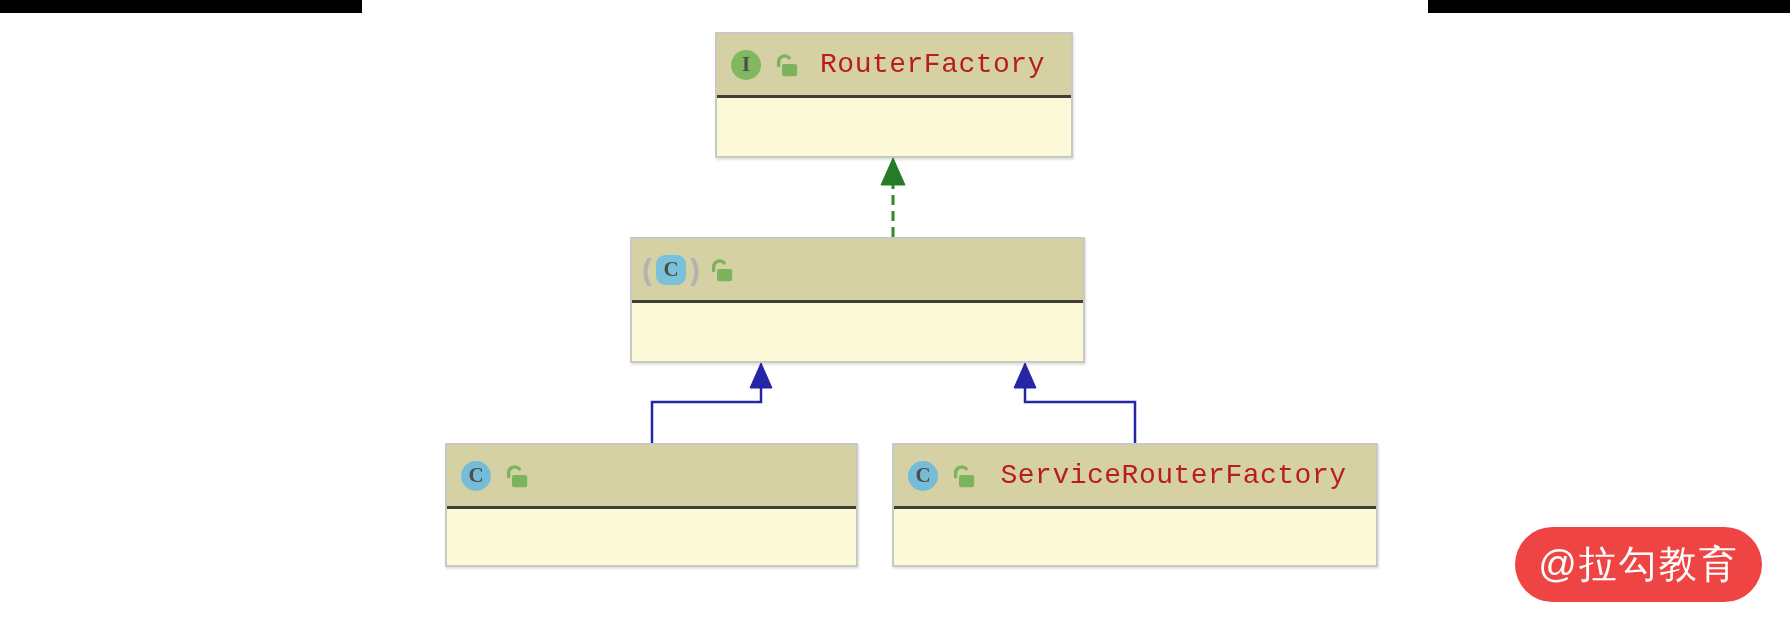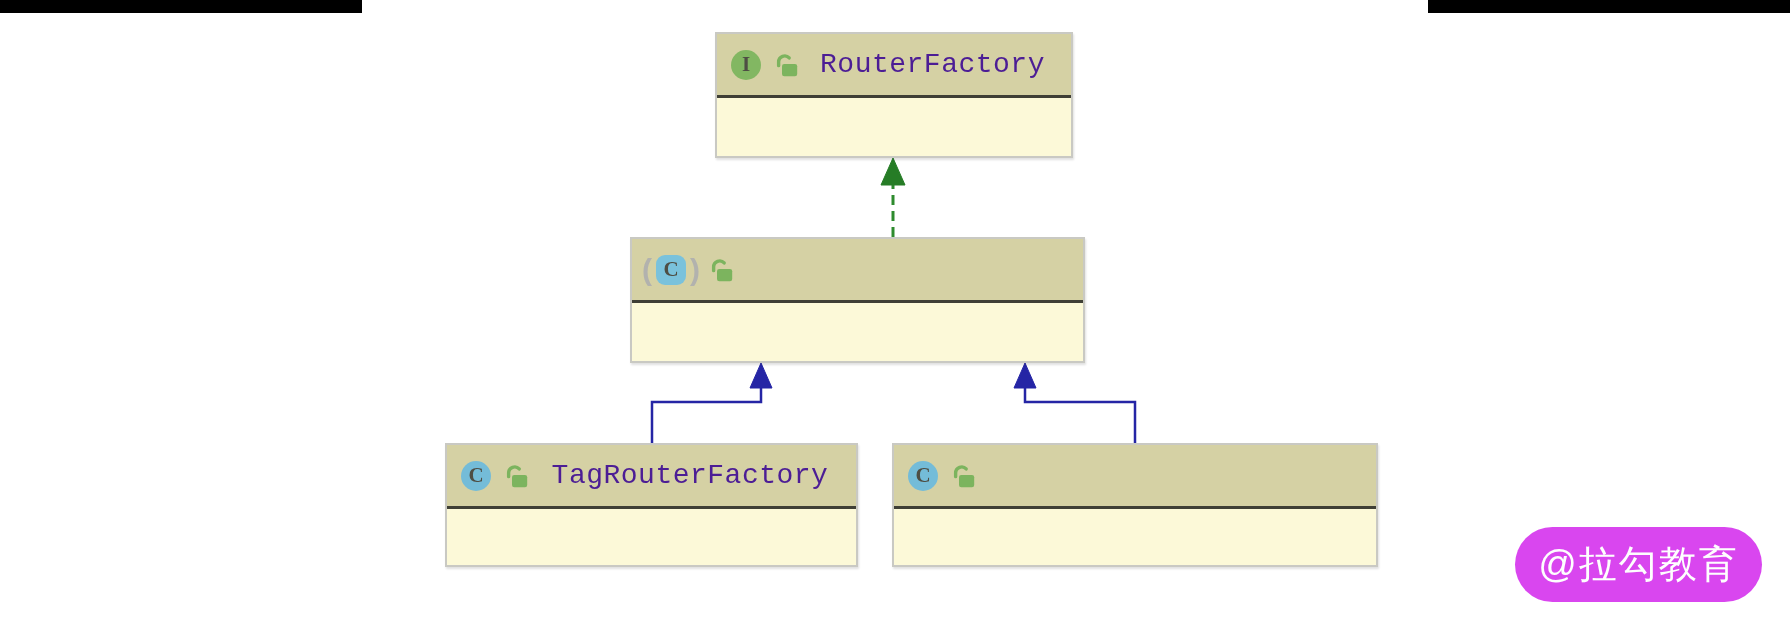--- a/index.html
+++ b/index.html
@@ -18,42 +18,42 @@
     border:2px solid #c9c9c3; background:#fcf9d8;
     box-shadow:1px 2px 2px rgba(0,0,0,0.12);
   }
   .uml-header {
     box-sizing:border-box; height:64px; background:#d5d1a4;
     border-bottom:3px solid #3f3f35;
     display:flex; align-items:center; padding:0 14px; gap:8px;
   }
   .uml-body { width:100%; }
   .uml-label {
-    flex:1; text-align:center; font-size:28px; color:#4c1d95;
+    flex:1; text-align:center; font-size:28px; color:#b91c1c;
     white-space:nowrap; letter-spacing:0.5px;
   }
   .icon-circle {
     width:30px; height:30px; border-radius:50%;
     display:flex; align-items:center; justify-content:center;
     font-family:"Liberation Serif", serif; font-weight:bold;
     font-size:21px; color:#4e4e44; flex:0 0 auto;
   }
   .icon-circle.interface { background:#82b762; }
   .icon-circle.class     { background:#74bcd8; }
   .icon-circle.abstract  { background:#7ac2dc; border-radius:9px; }
   .paren {
     font-family:"Liberation Sans", sans-serif; color:#b2b2ae;
     font-size:30px; font-weight:bold; line-height:30px; flex:0 0 auto;
     margin:0 -4px;
   }
   .lock { width:27px; height:27px; flex:0 0 auto; margin-left:4px; }
 
   .watermark {
     position:absolute; left:1515px; top:527px; width:247px; height:75px;
-    background:#d946ef; border-radius:38px;
+    background:#ef4444; border-radius:38px;
     display:flex; align-items:center; justify-content:center;
     font-family:"Liberation Sans", sans-serif; font-size:38px;
     color:#fefefe; letter-spacing:2px;
   }
 </style>
 </head>
 <body>
 
 <div class="canvas">
 
@@ -103,31 +103,31 @@
     <div class="uml-body"></div>
   </div>
 
   <div class="uml-node" style="left:445px; top:443px; width:413px; height:124px;">
     <div class="uml-header">
       <span class="icon-circle class">C</span>
       <svg class="lock" viewBox="0 0 24 24">
         <path d="M5 13 v-3.2 a5.4 5.4 0 0 1 9.4 -3.6" fill="none" stroke="#7cb45e" stroke-width="3" stroke-linecap="round"></path>
         <rect x="8" y="11.5" width="13.5" height="11" rx="2" fill="#7cb45e"></rect>
       </svg>
-      <span class="uml-label">TagRouterFactory</span>
     </div>
     <div class="uml-body"></div>
   </div>
 
   <div class="uml-node" style="left:892px; top:443px; width:486px; height:124px;">
     <div class="uml-header">
       <span class="icon-circle class">C</span>
       <svg class="lock" viewBox="0 0 24 24">
         <path d="M5 13 v-3.2 a5.4 5.4 0 0 1 9.4 -3.6" fill="none" stroke="#7cb45e" stroke-width="3" stroke-linecap="round"></path>
         <rect x="8" y="11.5" width="13.5" height="11" rx="2" fill="#7cb45e"></rect>
       </svg>
+      <span class="uml-label">ServiceRouterFactory</span>
     </div>
     <div class="uml-body"></div>
   </div>
 
   <div class="watermark">@拉勾教育</div>
 
 </div>
 
 </body></html>

